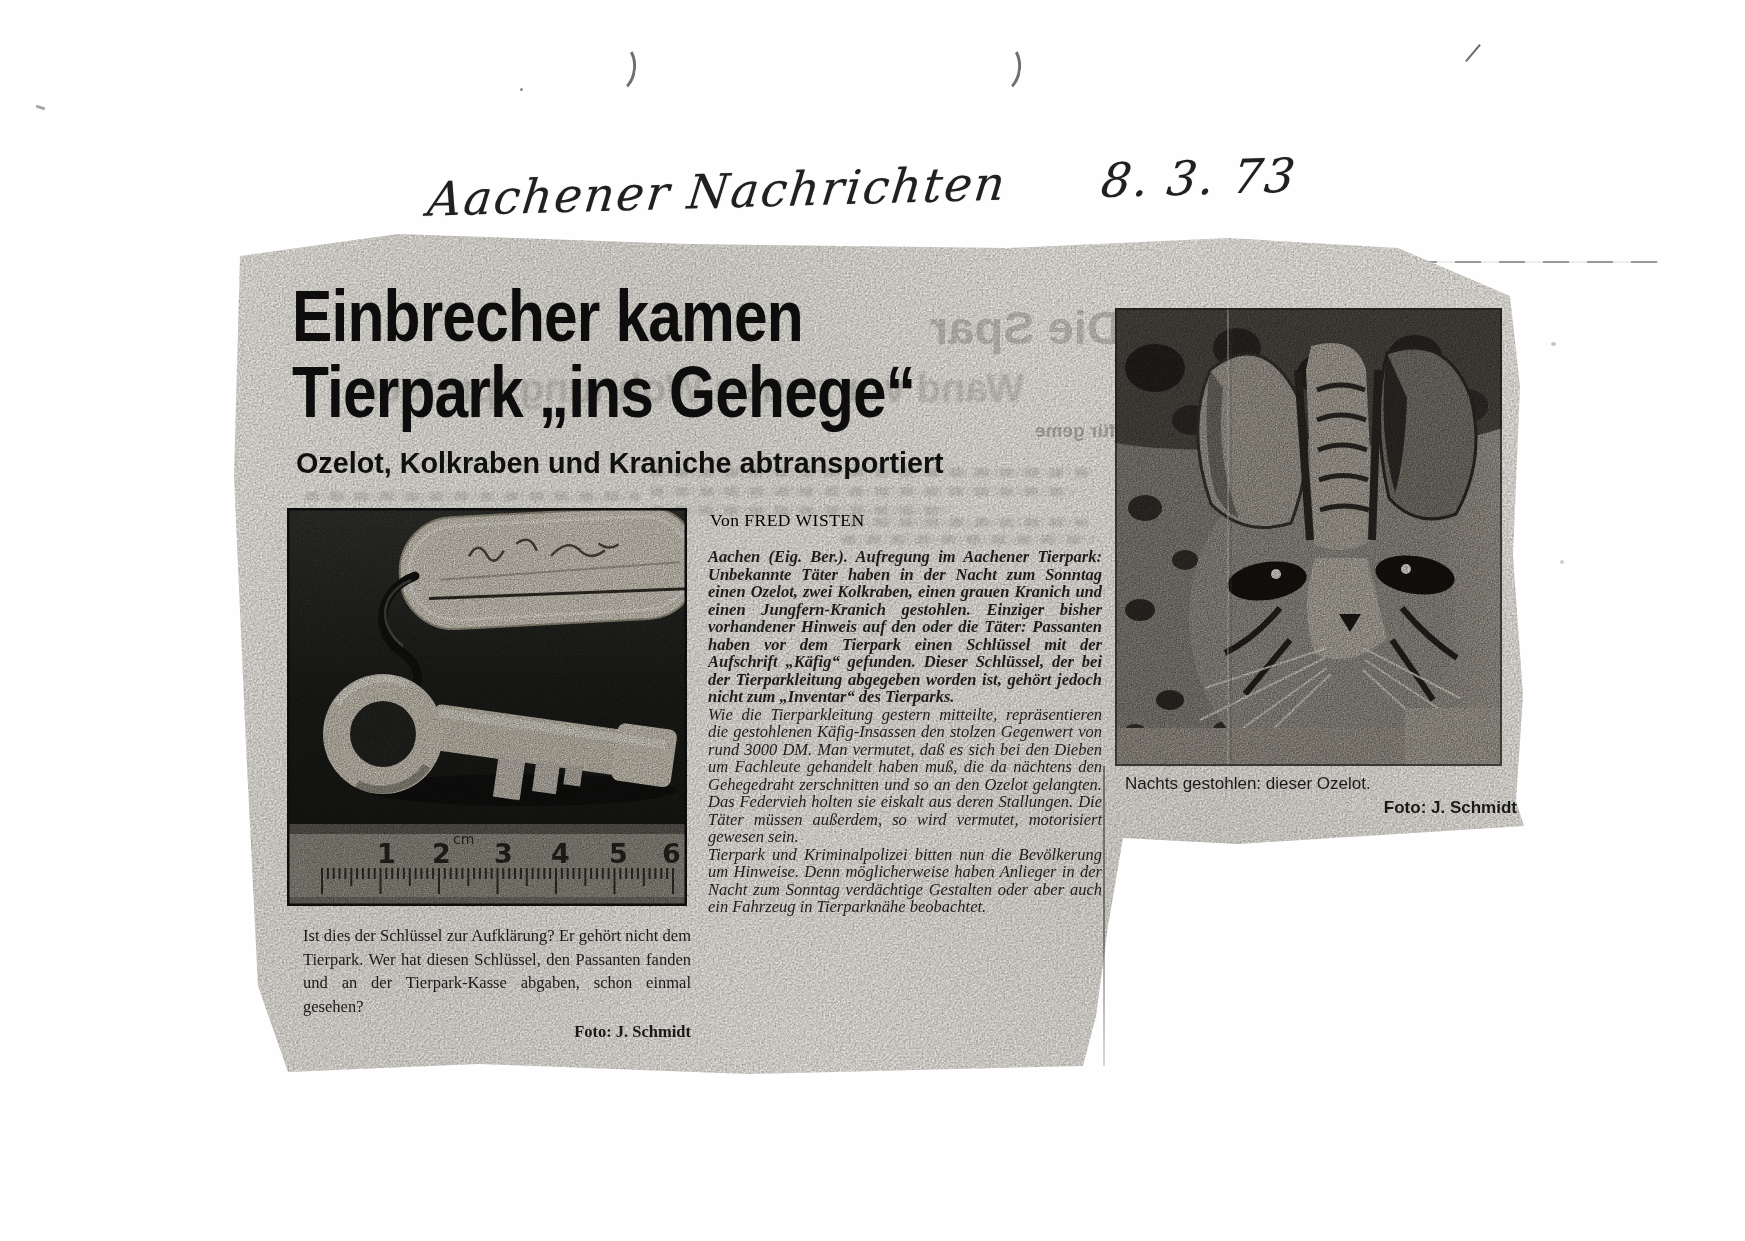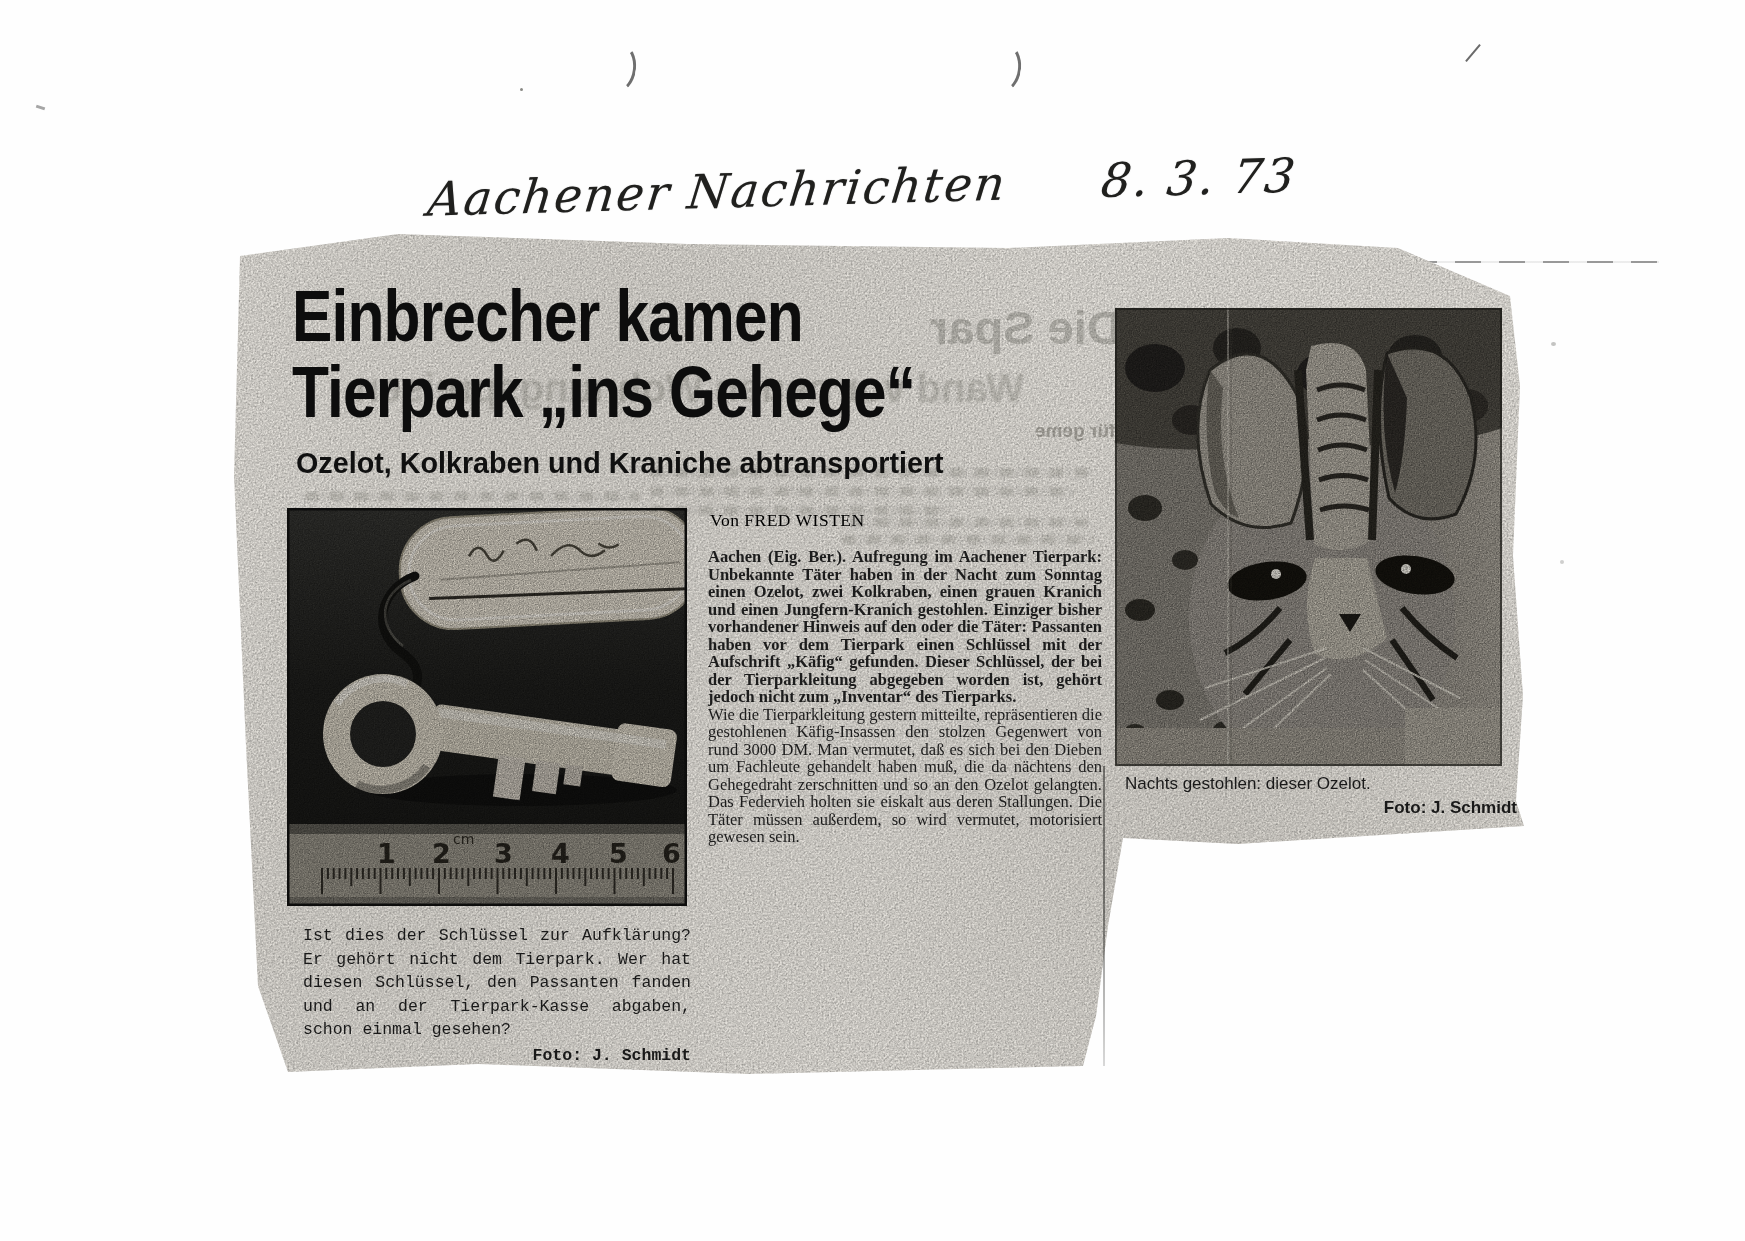--- a/index.html
+++ b/index.html
@@ -52,30 +52,30 @@
   .ghost3{left:1035px;top:420px;font-size:19px;color:rgba(70,67,61,.40);}
   .smudge{position:absolute;height:9px;border-radius:4px;filter:blur(1px);
     background:repeating-linear-gradient(90deg,rgba(92,89,82,.20) 0 13px,rgba(92,89,82,.04) 13px 25px);}
 
   
   .byline{position:absolute;left:710px;top:510px;font-family:"Liberation Serif",serif;
     font-size:17.5px;color:#000000;letter-spacing:.5px;}
   .bodycol{position:absolute;left:708px;top:548px;width:394px;
     font-family:"Liberation Serif",serif;font-size:16.5px;line-height:17.5px;
     color:#1c1c1c;text-align:justify;}
-  .bodycol p{margin:0;}
+  .bodycol p{margin:0;font-style:italic;}
   .bodycol p.lead{font-weight:bold;}
 
   
   .key-photo{position:absolute;left:287px;top:508px;}
   .ocelot-photo{position:absolute;left:1115px;top:308px;}
 
   
   .caption-left{position:absolute;left:303px;top:924px;width:388px;
-    font-family:Liberation Mono, monospace;font-size:16.5px;line-height:23.5px;
+    font-family:Liberation Serif, serif;font-size:16.5px;line-height:23.5px;
     color:#191919;text-align:justify;}
   .caption-left .credit{text-align:right;font-weight:bold;margin-top:2px;}
   .caption-right{position:absolute;left:1112px;top:772px;width:392px;
     font-family:"Liberation Sans",sans-serif;font-size:17px;line-height:24px;color:#191919;margin-left:13px;}
   .caption-right .credit{text-align:right;font-weight:bold;}
   .colrule{position:absolute;left:1103px;top:766px;width:2px;height:300px;
     background:linear-gradient(180deg,rgba(45,45,42,.55) 0 45%,rgba(45,45,42,.18));}
 </style>
 </head>
 <body>
@@ -120,20 +120,21 @@
   <h1 class="headline" style="margin:0;">
     <span style="display:block;">Einbrecher kamen</span>
     <span style="display:block;">Tierpark „ins Gehege“</span>
   </h1>
   <h2 class="subhead" style="margin:0;">Ozelot, Kolkraben und Kraniche abtransportiert</h2>
 
   <div class="byline">Von FRED WISTEN</div>
   <div class="bodycol">
     <p class="lead">Aachen (Eig. Ber.). Aufregung im Aachener Tierpark: Unbekannte Täter haben in der Nacht zum Sonntag einen Ozelot, zwei Kolkraben, einen grauen Kranich und einen Jungfern-Kranich gestohlen. Einziger bisher vorhandener Hinweis auf den oder die Täter: Passanten haben vor dem Tierpark einen Schlüssel mit der Aufschrift „Käfig“ gefunden. Dieser Schlüssel, der bei der Tierparkleitung abgegeben worden ist, gehört jedoch nicht zum „Inventar“ des Tierparks.</p>
     <p>Wie die Tierparkleitung gestern mitteilte, repräsentieren die gestohlenen Käfig-Insassen den stolzen Gegenwert von rund 3000 DM. Man vermutet, daß es sich bei den Dieben um Fachleute gehandelt haben muß, die da nächtens den Gehegedraht zerschnitten und so an den Ozelot gelangten. Das Federvieh holten sie eiskalt aus deren Stallungen. Die Täter müssen außerdem, so wird vermutet, motorisiert gewesen sein.</p>
+    <p>Tierpark und Kriminalpolizei bitten nun die Bevölkerung um Hinweise. Denn möglicherweise haben Anlieger in der Nacht zum Sonntag verdächtige Gestalten oder aber auch ein Fahrzeug in Tierparknähe beobachtet.</p>
   </div>
 
   <svg class="key-photo" width="400" height="398" viewBox="0 0 400 398">
     <defs>
       <filter id="grainK" x="0" y="0" width="100%" height="100%">
         <feTurbulence type="fractalNoise" baseFrequency="0.8" numOctaves="2" stitchTiles="stitch"></feTurbulence>
         <feColorMatrix type="matrix" values="0 0 0 0 0  0 0 0 0 0  0 0 0 0 0  0.9 0.9 0.9 0 -0.8"></feColorMatrix>
       </filter>
       <linearGradient id="kbg" x1="0" y1="0" x2="0" y2="1">
         <stop offset="0" stop-color="#32322f"></stop>

